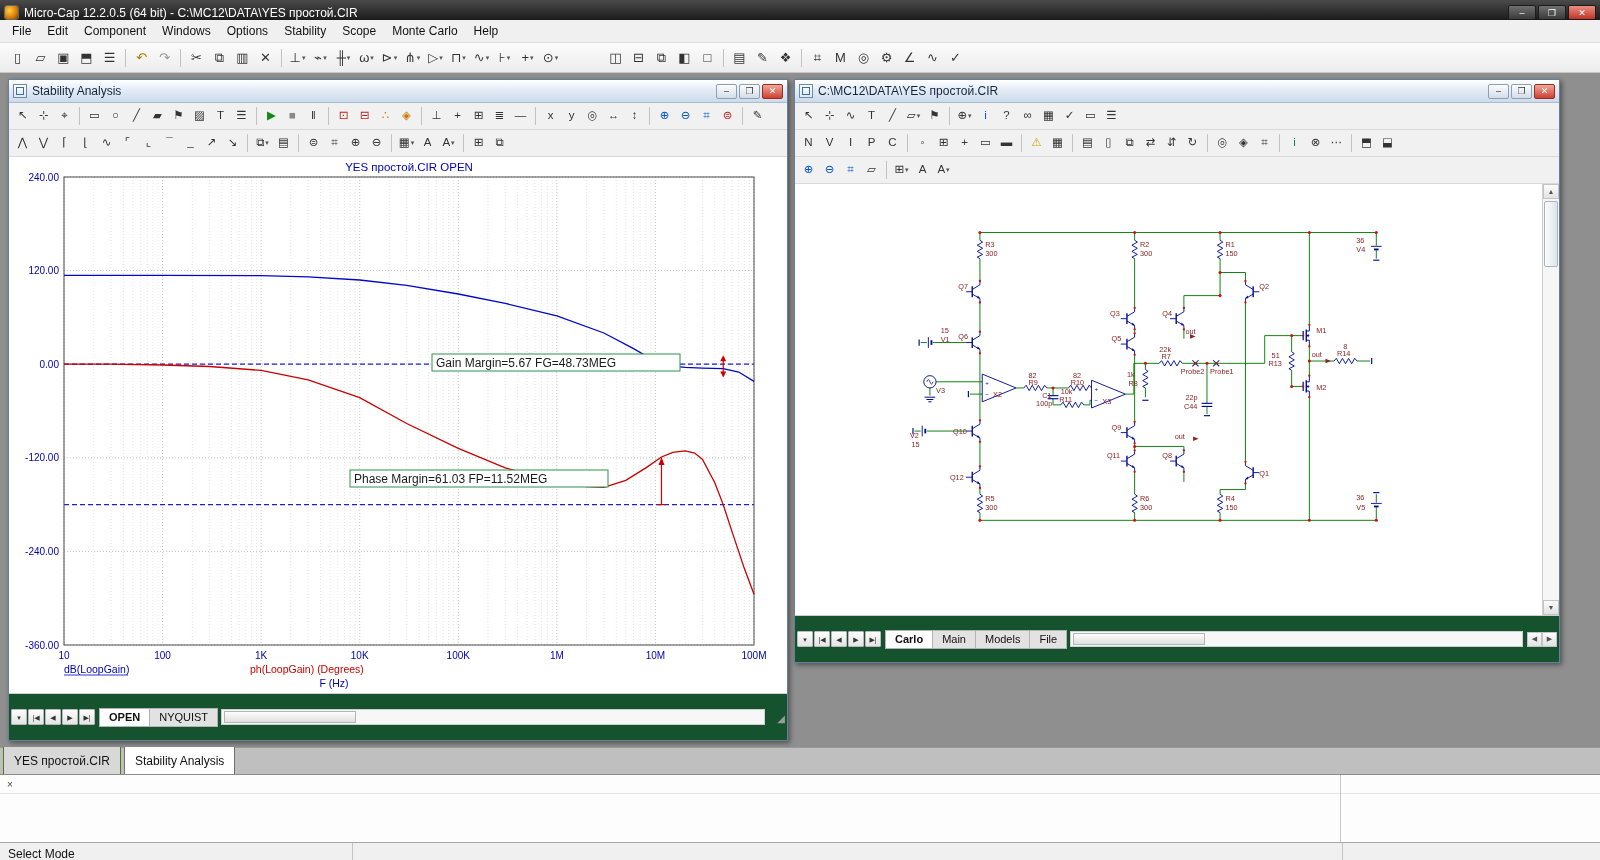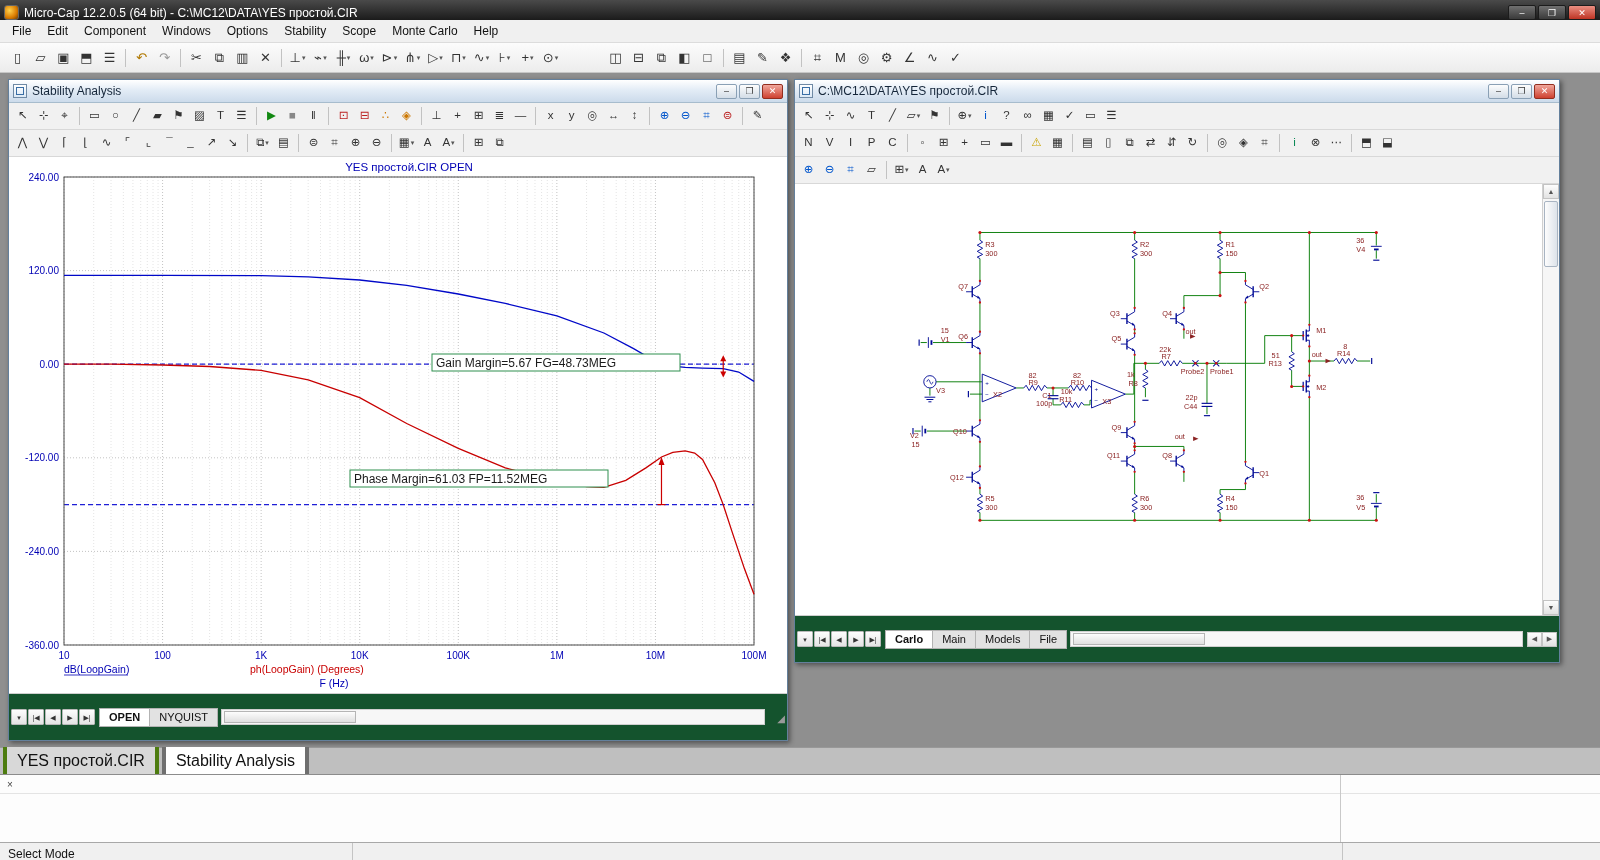--- a/index.html
+++ b/index.html
@@ -54,21 +54,21 @@
   .tabstrip{height:22px;background:#14532d;border-top:1px solid #cfcfcf;display:flex;align-items:center;
             padding:12px 2px;font-size:11px;flex:0 0 auto}
   .nav-btns{display:flex;margin-right:3px}
   .nav-btns .tbtn{width:16px;height:16px;font-size:7px;border:1px solid #b9b9b9;background:linear-gradient(#fdfdfd,#e4e4e4);margin-right:1px;border-radius:1px}
   .tab{padding:2px 9px 3px;border:1px solid #b3b3b3;background:#e2e2e2;margin-right:-1px;cursor:default;white-space:nowrap}
   .tab.active{background:#fff;font-weight:bold;position:relative;z-index:2}
   .htrack{flex:1;height:14px;margin:0 4px;background:#f7f7f7;border:1px solid #cfcfcf;position:relative}
   .hthumb{position:absolute;left:2px;top:1px;bottom:1px;width:130px;background:linear-gradient(#fdfdfd,#e0e0e0);border:1px solid #b5b5b5}
   .grip{width:14px;height:14px;color:#9a9a9a;font-size:10px;display:flex;align-items:flex-end;justify-content:flex-end;margin-left:2px}
   .doc-tabs{height:24px;background:#bfbfbf;border-top:1px solid #989898;display:flex;align-items:center;padding:1px 3px;gap:3px}
-  .doc-tab{padding:19px 10px;font-size:16px;background:#d8d8d8;border:4px solid #4d7c0f;cursor:default}
+  .doc-tab{padding:19px 10px;font-size:12px;background:#d8d8d8;border:1px solid #4d7c0f;cursor:default}
   .doc-tab.active{background:#ffffff;border-color:#6f6f6f}
   .output-panel{height:68px;background:#fdfdfd;border-top:1px solid #8c8c8c;position:relative;box-sizing:border-box}
   .op-close{position:absolute;left:3px;top:2px;width:14px;height:14px;font-size:10px;color:#444;display:flex;
             align-items:center;justify-content:center;background:transparent;border:1px solid transparent;padding:0}
   .op-rule{position:absolute;left:0;right:0;top:18px;height:1px;background:#e4e4e4}
   .op-divider{position:absolute;left:1340px;top:0;bottom:0;width:1px;background:#c9c9c9}
   .statusbar{height:22px;background:#f0f0f0;border-top:1px solid #a8a8a8;display:flex;align-items:stretch;font-size:12px}
   .sb-text{width:352px;display:flex;align-items:center;padding-left:8px;box-sizing:border-box}
   .sb-cell{border-left:1px solid #c4c4c4;box-sizing:border-box}
   .sb-cell.mid{flex:1}

